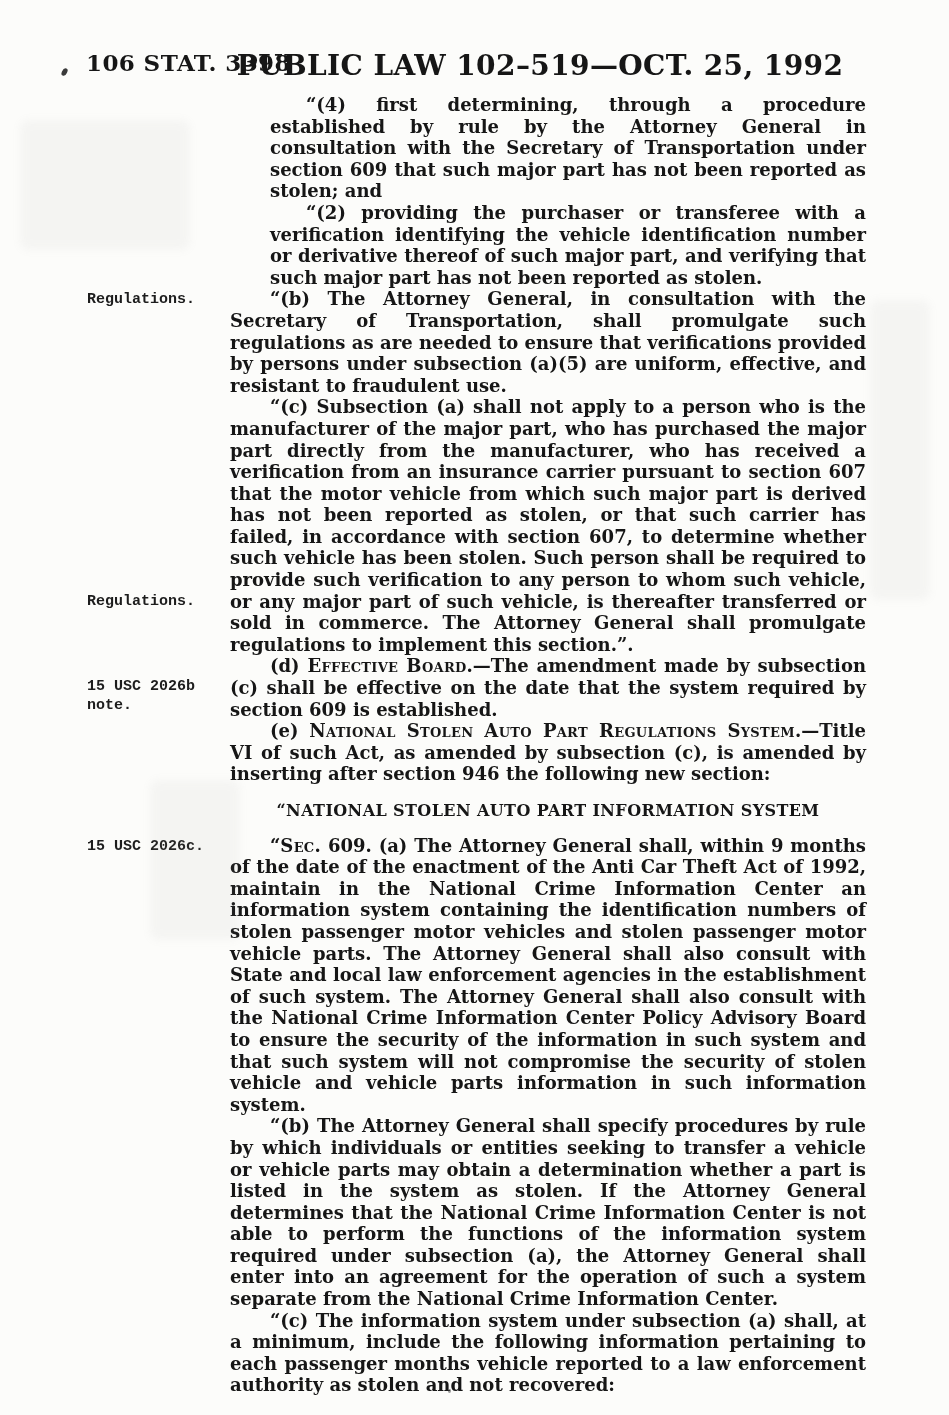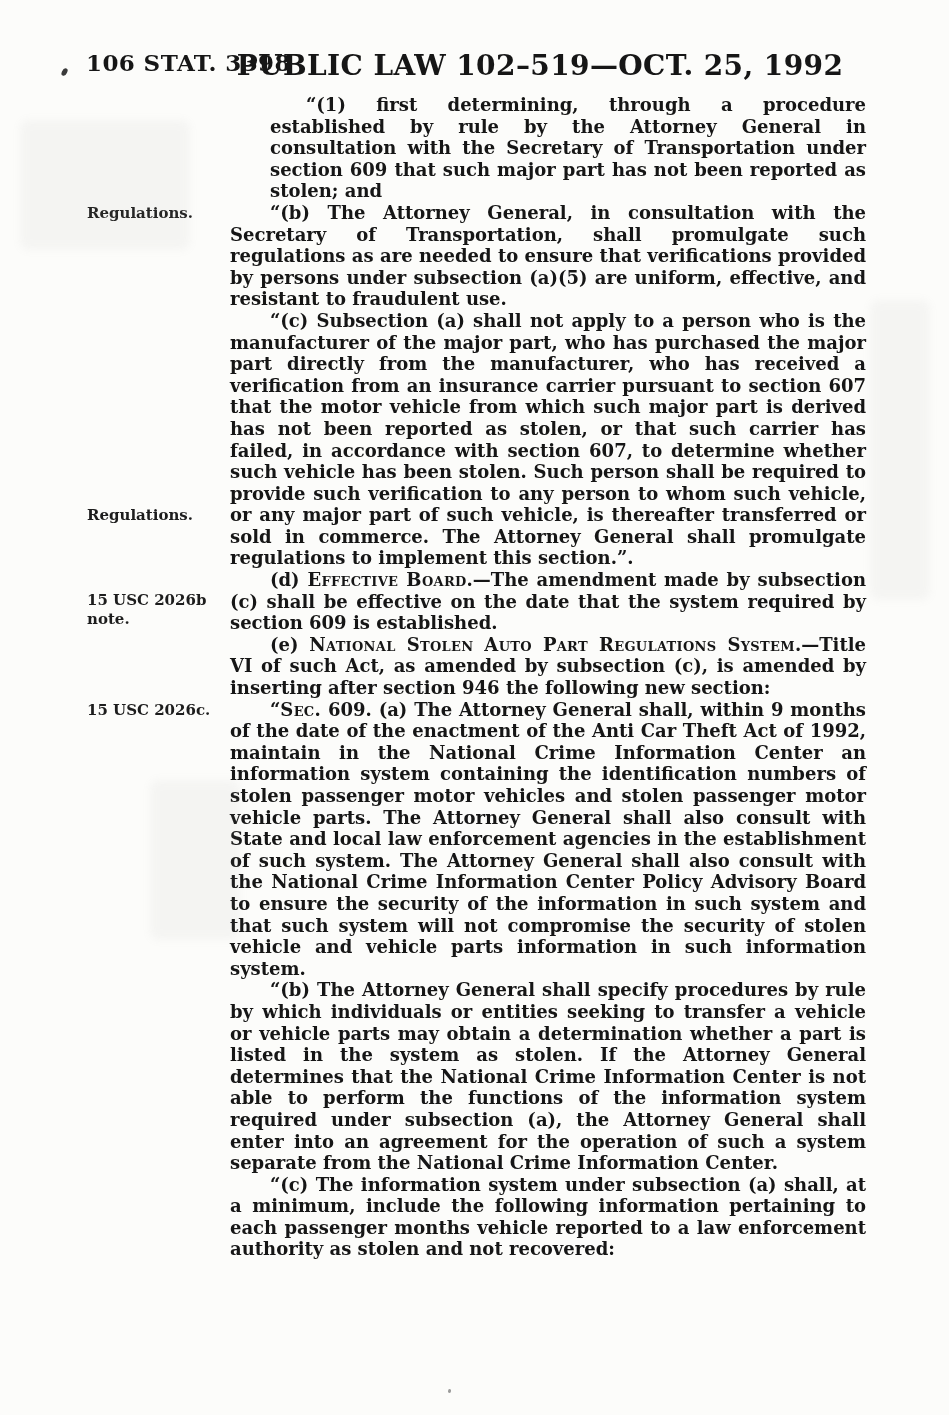--- a/index.html
+++ b/index.html
@@ -55,20 +55,21 @@
   .sidenote {
     position: absolute;
     left: -143px;
     width: 136px;
     font-size: 15px;
     line-height: 19px;
     text-align: left;
     text-indent: 0;
     font-weight: 700;
     color: #1d1d1d;
+    font-family: Liberation Mono, monospace;
   }
   
   .speck {
     position: absolute;
     background: #3a3a3a;
     border-radius: 60% 40% 55% 45%;
   }
   .smudge {
     position: absolute;
     background: #9a9a96;
@@ -80,25 +81,27 @@
 </head>
 <body>
 
 <div class="page">
 
   <div class="hdr-left">106 STAT. 3398</div>
 
   <div class="hdr-center">PUBLIC LAW 102–519—OCT. 25, 1992</div>
 
   <div class="body-col">
-      <p class="para sub"><span class="seg">“(1) first determining, through a procedure established by rule by the Attorney General in consultation with the Secretary of Transportation under section 609 that such major part has not been reported as stolen; and</span></p>
+      <p class="para sub"><span class="seg">“(4) first determining, through a procedure established by rule by the Attorney General in consultation with the Secretary of Transportation under section 609 that such major part has not been reported as stolen; and</span></p>
+      <p class="para sub"><span class="seg">“(2) providing the purchaser or transferee with a verification identifying the vehicle identification number or derivative thereof of such major part, and verifying that such major part has not been reported as stolen.</span></p>
       <p class="para main"><span class="sidenote" style="top: 2px;">Regulations.</span><span class="seg">“(b) The Attorney General, in consultation with the Secretary of Transportation, shall promulgate such regulations as are needed to ensure that verifications provided by persons under subsection (a)(5) are uniform, effective, and resistant to fraudulent use.</span></p>
       <p class="para main"><span class="sidenote" style="top: 196px;">Regulations.</span><span class="seg">“(c) Subsection (a) shall not apply to a person who is the manufacturer of the major part, who has purchased the major part directly from the manufacturer, who has received a verification from an insurance carrier pursuant to section 607 that the motor vehicle from which such major part is derived has not been reported as stolen, or that such carrier has failed, in accordance with section 607, to determine whether such vehicle has been stolen. Such person shall be required to provide such verification to any person to whom such vehicle, or any major part of such vehicle, is thereafter transferred or sold in commerce. The Attorney General shall promulgate regulations to implement this section.”.</span></p>
       <p class="para main"><span class="sidenote" style="top: 2px; margin-top: 20px;">15 USC 2026b note.</span><span class="seg">(d) </span><span class="seg sc">Effective Board</span><span class="seg">.—The amendment made by subsection (c) shall be effective on the date that the system required by section 609 is established.</span></p>
       <p class="para main"><span class="seg">(e) </span><span class="seg sc">National Stolen Auto Part Regulations System</span><span class="seg">.—Title VI of such Act, as amended by subsection (c), is amended by inserting after section 946 the following new section:</span></p>
+      <p class="para heading"><span class="seg">“NATIONAL STOLEN AUTO PART INFORMATION SYSTEM</span></p>
       <p class="para main"><span class="sidenote" style="top: 2px;">15 USC 2026c.</span><span class="seg">“</span><span class="seg sc">Sec.</span><span class="seg"> 609. (a) The Attorney General shall, within 9 months of the date of the enactment of the Anti Car Theft Act of 1992, maintain in the National Crime Information Center an information system containing the identification numbers of stolen passenger motor vehicles and stolen passenger motor vehicle parts. The Attorney General shall also consult with State and local law enforcement agencies in the establishment of such system. The Attorney General shall also consult with the National Crime Information Center Policy Advisory Board to ensure the security of the information in such system and that such system will not compromise the security of stolen vehicle and vehicle parts information in such information system.</span></p>
       <p class="para main"><span class="seg">“(b) The Attorney General shall specify procedures by rule by which individuals or entities seeking to transfer a vehicle or vehicle parts may obtain a determination whether a part is listed in the system as stolen. If the Attorney General determines that the National Crime Information Center is not able to perform the functions of the information system required under subsection (a), the Attorney General shall enter into an agreement for the operation of such a system separate from the National Crime Information Center.</span></p>
       <p class="para main"><span class="seg">“(c) The information system under subsection (a) shall, at a minimum, include the following information pertaining to each passenger months vehicle reported to a law enforcement authority as stolen and not recovered:</span></p>
     </div>
 
   <div class="speck" style="left:62px; top:68px; width:5px; height:8px; transform:rotate(25deg);"></div>
   <div class="speck" style="left:448px; top:1389px; width:3px; height:4px; opacity:.5;"></div>
   <div class="smudge" style="left:20px; top:120px; width:170px; height:130px;"></div>
   <div class="smudge" style="left:150px; top:780px; width:90px; height:160px;"></div>
   <div class="smudge" style="left:870px; top:300px; width:60px; height:300px;"></div>

